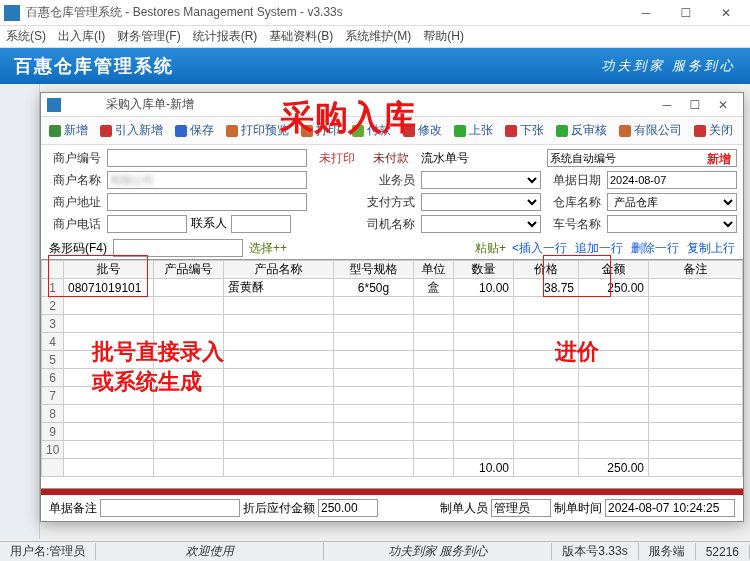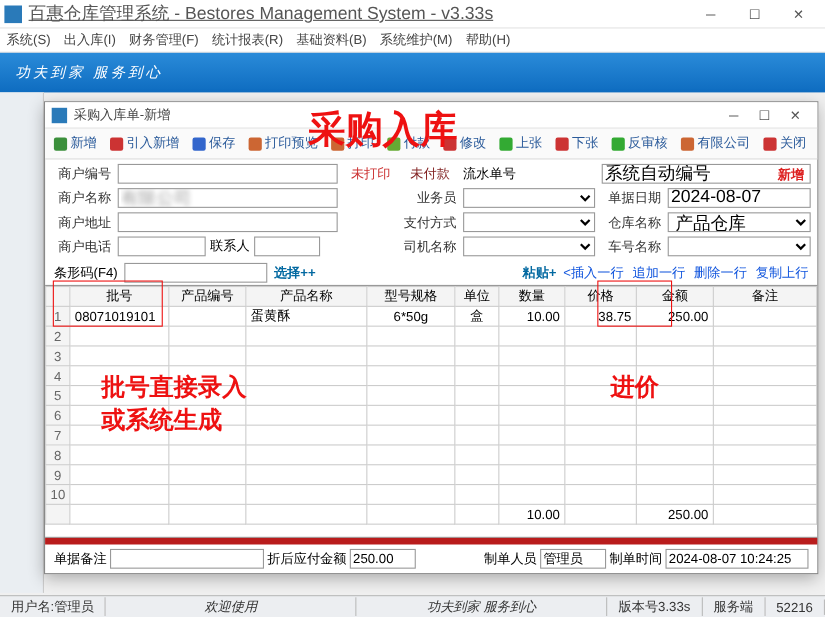--- a/index.html
+++ b/index.html
@@ -1,54 +1,54 @@
 <!DOCTYPE html>
 <html><head>
 <meta charset="utf-8">
 <style>
 * { box-sizing: border-box; margin: 0; padding: 0; font-family: "Microsoft YaHei", SimSun, sans-serif; }
 body { width: 750px; height: 561px; background: #f0f0f0; font-size: 12px; overflow: hidden; position: relative; }
 
 .titlebar { height: 26px; background: #fff; display: flex; align-items: center; padding: 0 4px; border-bottom: 1px solid #ddd; }
 .titlebar .icon { width: 16px; height: 16px; background: #2a7ab9; margin-right: 6px; }
-.titlebar .title { flex: 1; color: #555; font-size: 16px; text-decoration: underline; }
+.titlebar .title { flex: 1; color: #555; font-size: 12px; }
 .titlebar .winbtn { width: 40px; height: 22px; text-align: center; line-height: 22px; color: #555; cursor: pointer; }
 
 .menubar { height: 22px; background: #fff; display: flex; align-items: center; padding: 0 6px; gap: 12px; color: #444; border-bottom: 1px solid #ddd; }
 .menubar span { cursor: pointer; }
 
 .banner { height: 36px; background: linear-gradient(#2a8bd9, #0e6cc0); color: #fff; display: flex; align-items: center; padding: 0 14px; justify-content: space-between; }
 .banner .bl { font-size: 18px; font-weight: bold; letter-spacing: 2px; }
 .banner .br { font-size: 13px; letter-spacing: 3px; font-style: italic; }
 
 .sidebar { position: absolute; left: 0; top: 84px; width: 40px; bottom: 22px; background: #eaeef2; border-right: 1px solid #ccc; }
 
 .dialog { position: absolute; left: 40px; top: 92px; width: 704px; height: 430px; background: #fff; border: 1px solid #888; box-shadow: 0 4px 14px rgba(0,0,0,.3); display: flex; flex-direction: column; }
 .dlg-title { height: 24px; background: #fff; display: flex; align-items: center; padding: 0 6px; border-bottom: 1px solid #ddd; }
 .dlg-title .ic { width: 14px; height: 14px; background: #2a7ab9; margin-right: 6px; }
-.dlg-title .t { flex: 1; color: #444; }
+.dlg-title .t { flex: 1; color: #444; margin-left: 39px; }
 .dlg-title .winbtn { width: 28px; text-align: center; cursor: pointer; color: #555; }
 
 .toolbar { height: 28px; display: flex; align-items: center; padding: 0 4px; gap: 4px; border-bottom: 1px solid #ddd; background: #fafafa; white-space: nowrap; }
 .tbtn { display: flex; align-items: center; gap: 3px; padding: 2px 4px; cursor: pointer; color: #2a5a9a; font-size: 12px; }
 .tbtn .ti { width: 12px; height: 12px; display: inline-block; border-radius: 2px; }
 .i-add{background:#3b8f3b}.i-imp{background:#c33}.i-save{background:#36c}.i-prev{background:#c63}.i-print{background:#c63}.i-pay{background:#6a3}.i-edit{background:#c33}.i-up{background:#3a3}.i-down{background:#c33}.i-anti{background:#3a3}.i-more{background:#c63}.i-close{background:#c33}
 
 .form { padding: 4px 8px; display: grid; grid-template-columns: 52px 200px 48px 48px 120px 54px 130px; gap: 4px 6px; align-items: center; font-size: 12px; }
 .form label { text-align: right; color: #333; }
-.form input, .form select { height: 18px; border: 1px solid #999; font-size: 16px; padding: 0 2px; background: #fff; }
+.form input, .form select { height: 18px; border: 1px solid #999; font-size: 11px; padding: 0 2px; background: #fff; }
 .flag-np { color: #c33; text-align: center; }
 .flag-nf { color: #7f1d1d; text-align: center; }
 .lbl2 { }
 .xinzeng { color: #d22; font-weight: bold; text-align: center; grid-column: 7; }
 .blurred { background: #eee; color: transparent; text-shadow: 0 0 5px rgba(0,0,0,.4); }
 
 .barcode-row { padding: 2px 8px; display: flex; align-items: center; gap: 6px; }
 .barcode-row input { height: 18px; width: 130px; border: 1px solid #999; }
-.barcode-row .lnk { color: #0369a1; cursor: pointer; font-weight: bold; }
+.barcode-row .lnk { color: #4d7c0f; cursor: pointer; }
 .barcode-row .spacer { flex: 1; }
 .barcode-row .rlinks { color: #15d; display: flex; gap: 8px; }
 .barcode-row .rlinks span { cursor: pointer; }
 
 .grid { flex: 1; overflow: auto; border-top: 1px solid #999; border-bottom: 1px solid #999; }
 table { border-collapse: collapse; width: 100%; table-layout: fixed; }
 th, td { border: 1px solid #ccc; height: 18px; font-size: 12px; padding: 0 4px; overflow: hidden; white-space: nowrap; }
 th { background: #f4f4f4; font-weight: normal; }
 td.num { text-align: right; }
 td.ctr, th.ctr { text-align: center; }
@@ -84,20 +84,21 @@
   <span>系统(S)</span>
   <span>出入库(I)</span>
   <span>财务管理(F)</span>
   <span>统计报表(R)</span>
   <span>基础资料(B)</span>
   <span>系统维护(M)</span>
   <span>帮助(H)</span>
 </div>
 
 <div class="banner">
+  <div class="bl">百惠仓库管理系统</div>
   <div class="br">功夫到家 服务到心</div>
 </div>
 
 <div class="sidebar"></div>
 
 <div class="dialog">
   <div class="dlg-title">
     <div class="ic"></div>
     <div class="t">采购入库单-新增</div>
     <div class="winbtn">─</div>

